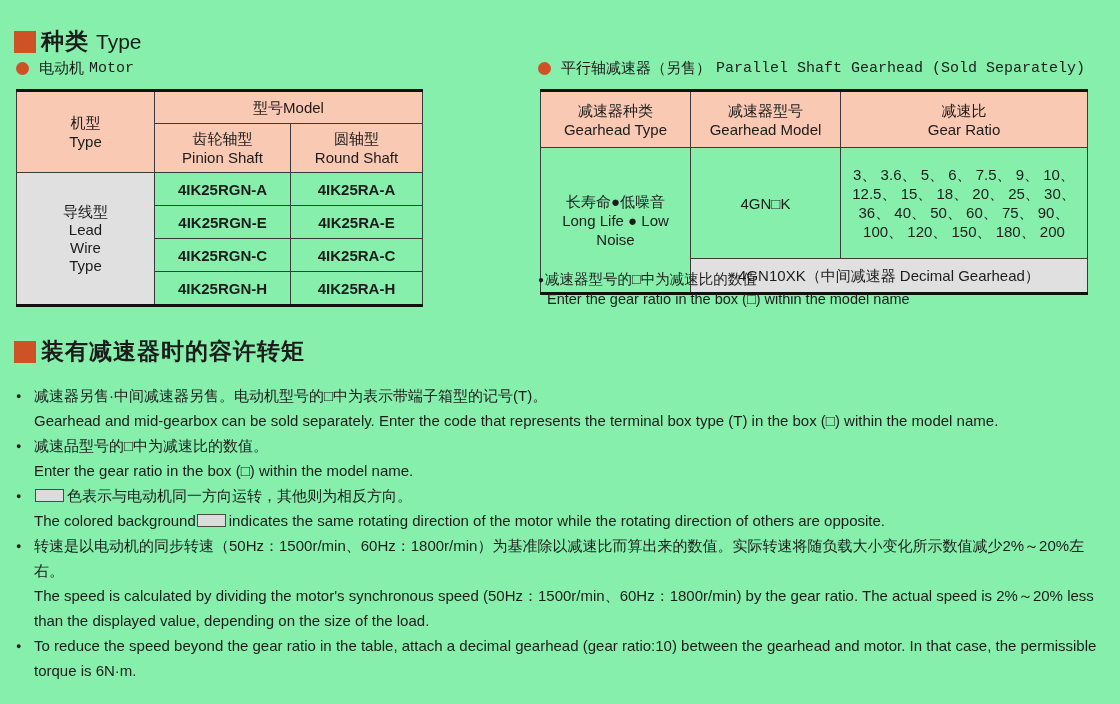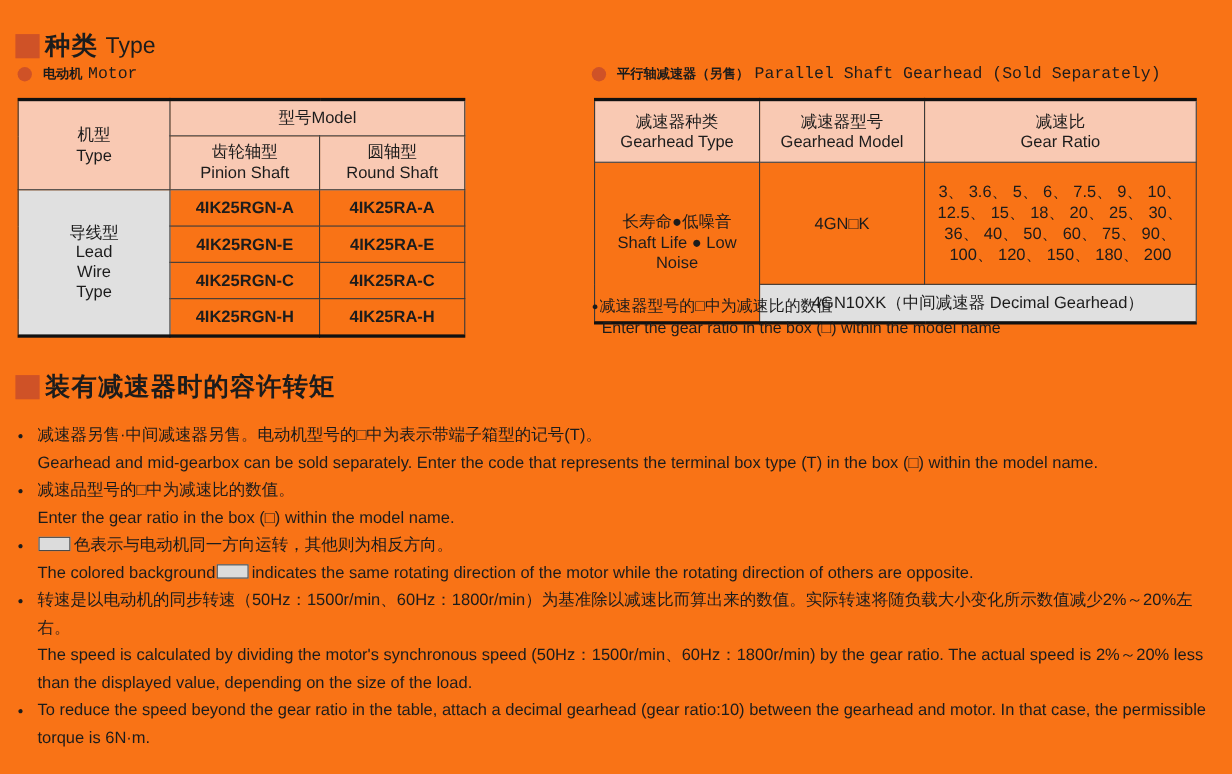--- a/index.html
+++ b/index.html
@@ -1,27 +1,27 @@
 <!DOCTYPE html>
 <html><head>
 <meta charset="utf-8">
 <style>
   html,body{margin:0;padding:0;background:#ffffff;}
   .page{
-    position:relative;width:1120px;height:704px;background:#f97316;
+    position:relative;width:1120px;height:704px;background:#86efac;
     font-family:"Liberation Sans","DejaVu Sans",sans-serif;color:#1c1c1c;overflow:hidden;
   }
   
   .sec-header{position:absolute;display:flex;align-items:center;}
   .sec-square{width:22px;height:22px;background:#cf5227;margin-right:5px;flex:0 0 auto;}
   .sec-title-cn{font-size:23px;font-weight:bold;letter-spacing:1px;}
   .sec-title-en{font-size:21px;margin-left:7px;}
   .sub-header{position:absolute;display:flex;align-items:center;}
   .sub-dot{width:13px;height:13px;border-radius:50%;background:#cf5227;margin-right:10px;flex:0 0 auto;}
-  .sub-cn{font-size:12px;font-weight:bold;text-align:right;}
+  .sub-cn{font-size:15px;font-weight:normal;text-align:right;}
   .sub-en{font-size:15px;margin-left:5px;font-family:Liberation Mono, monospace;}
   
   table{border-collapse:collapse;table-layout:fixed;}
   .cat-table{position:absolute;border-top:3px solid #111;border-bottom:3px solid #111;}
   .cat-table td{border:1px solid #3a3a3a;text-align:center;vertical-align:middle;
     font-size:15px;line-height:19px;padding:4px 2px;}
   .pink{background:#f9c9b3;}
   .grayc{background:#e0e0e0;}
   .cellline{display:block;}
   .model-cell{font-weight:bold;font-size:15px;}
@@ -128,21 +128,21 @@
         <span class="cellline">Gearhead Model</span>
       </td>
       <td class="pink">
         <span class="cellline">减速比</span>
         <span class="cellline">Gear Ratio</span>
       </td>
     </tr>
     <tr>
       <td rowspan="2">
         <span class="cellline">长寿命●低噪音</span>
-        <span class="cellline">Shaft Life ● Low</span>
+        <span class="cellline">Long Life ● Low</span>
         <span class="cellline">Noise</span>
       </td>
       <td style="height:102px;">4GN□K</td>
       <td class="ratio-cell">
         <span class="ratio-line">3、 3.6、 5、 6、 7.5、 9、 10、</span>
         <span class="ratio-line">12.5、 15、 18、 20、 25、 30、</span>
         <span class="ratio-line">36、 40、 50、 60、 75、 90、</span>
         <span class="ratio-line">100、 120、 150、 180、 200</span>
       </td>
     </tr>

